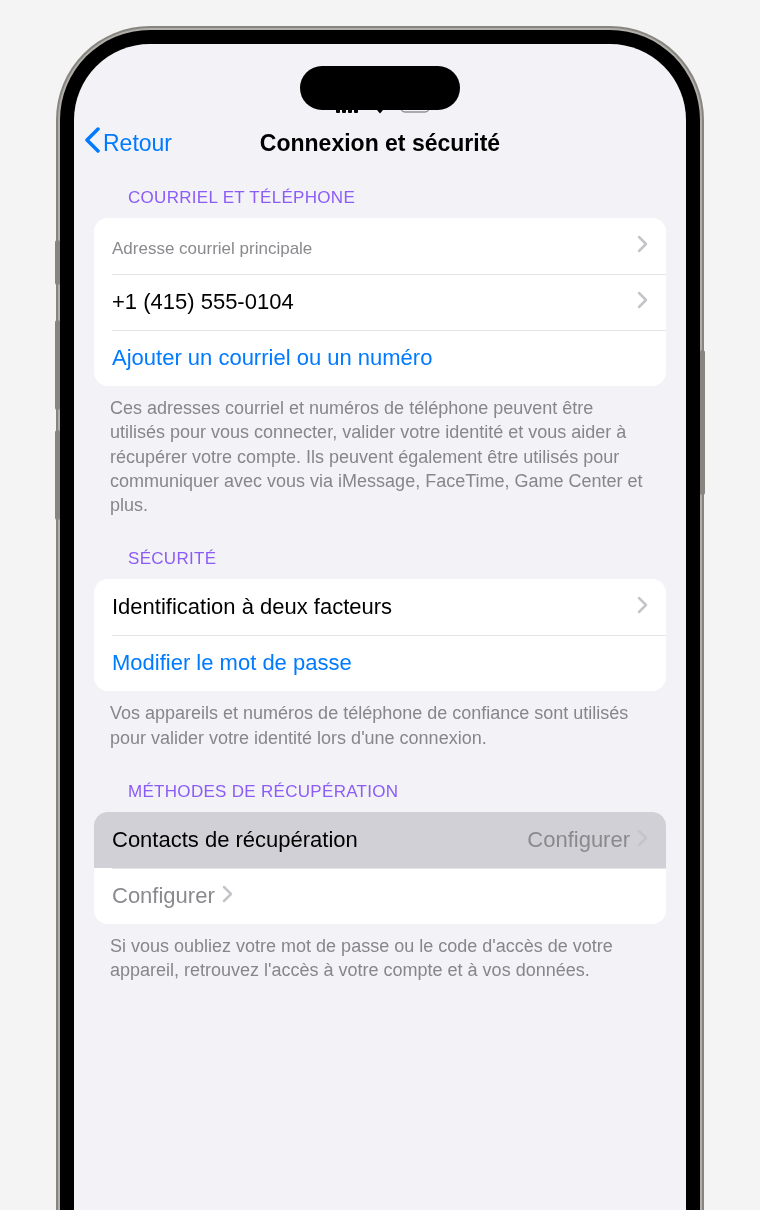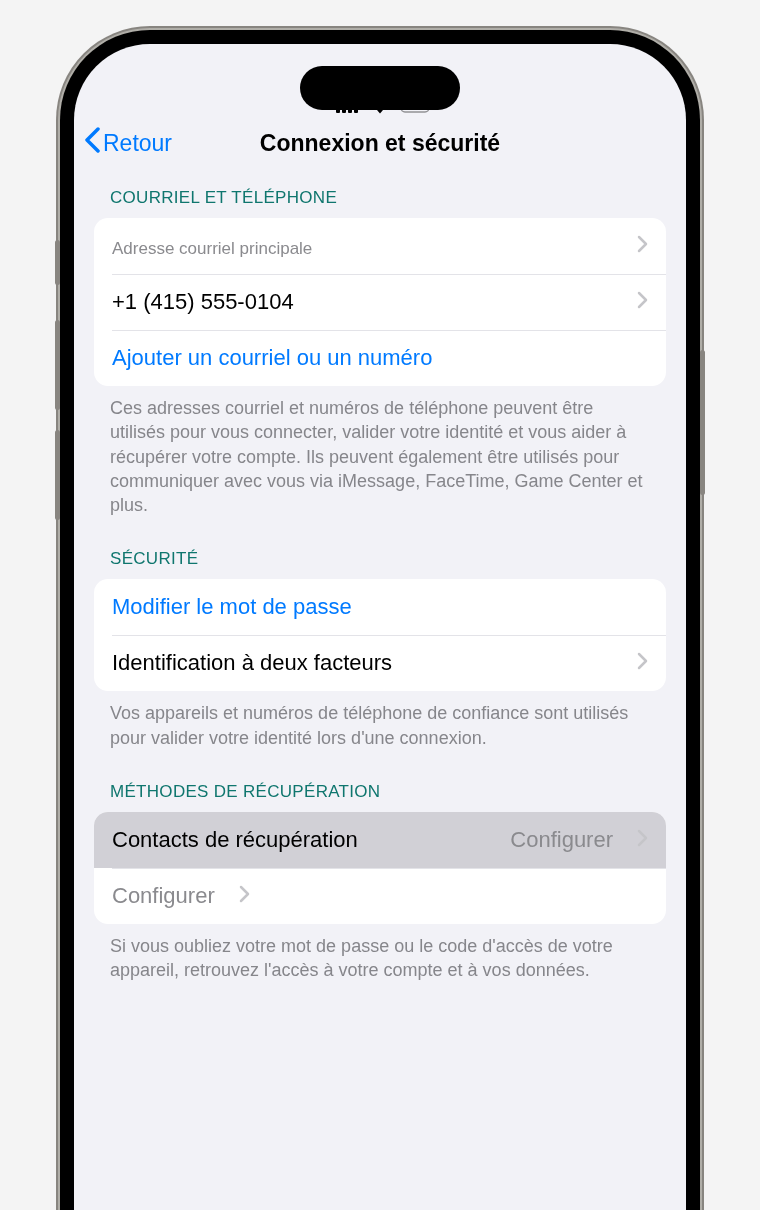--- a/index.html
+++ b/index.html
@@ -80,22 +80,22 @@
       transform: translateX(-50%);
       font-size: 23px;
       font-weight: 600;
       color: #000;
     }
     .content {
       padding: 0 0 40px 0;
     }
     .section-header {
       font-size: 17px;
-      color: #0f766e;
-      padding: 28px 36px 10px 36px;
+      color: #8b5cf6;
+      padding: 28px 36px 10px 54px;
       letter-spacing: 0.3px;
       text-transform: uppercase;
     }
     .section-header.first { padding-top: 16px; }
     .group {
       background: #fff;
       margin: 0 20px;
       border-radius: 14px;
       overflow: hidden;
     }
@@ -118,21 +118,21 @@
       height: 1px;
       background: #e3e3e8;
     }
     .row-main { flex: 1; }
     .row-title { font-size: 22px; color: #000; }
     .row-title.link { color: #007aff; }
     .row-sub { font-size: 17px; color: #8a8a8e; margin-top: 6px; }
     .row-trailing {
       display: flex;
       align-items: center;
-      gap: 24px;
+      gap: 7px;
       justify-content: center;
     }
     .trailing-text {
       font-size: 22px;
       color: #8a8a8e;
     }
     .chevron { color: #c5c5c9; flex-shrink: 0; }
     .footer-text {
       font-size: 18px;
       color: #86868b;
@@ -230,32 +230,32 @@
             <div class="row-title link">Ajouter un courriel ou un numéro</div>
           </div>
         </div>
       </div>
       <div class="footer-text">Ces adresses courriel et numéros de téléphone peuvent être utilisés pour vous connecter, valider votre identité et vous aider à récupérer votre compte. Ils peuvent également être utilisés pour communiquer avec vous via iMessage, FaceTime, Game Center et plus.</div>
 
       <div class="section-header">SÉCURITÉ</div>
       <div class="group">
         <div class="row">
           <div class="row-main">
-            <div class="row-title link">Modifier le mot de passe</div>
-          </div>
-        </div>
-        <div class="row">
-          <div class="row-main">
             <div class="row-title">Identification à deux facteurs</div>
           </div>
           <span class="chevron">
             <svg width="11" height="18" viewBox="0 0 11 18">
                 <path d="M2 2 L9 9 L2 16" stroke="currentColor" stroke-width="2.5" fill="none" stroke-linecap="round" stroke-linejoin="round"></path>
               </svg>
           </span>
+        </div>
+        <div class="row">
+          <div class="row-main">
+            <div class="row-title link">Modifier le mot de passe</div>
+          </div>
         </div>
       </div>
       <div class="footer-text">Vos appareils et numéros de téléphone de confiance sont utilisés pour valider votre identité lors d'une connexion.</div>
 
       <div class="section-header">MÉTHODES DE RÉCUPÉRATION</div>
       <div class="group">
         <div class="row highlighted">
           <div class="row-main">
             <div class="row-title">Contacts de récupération</div>
           </div>

